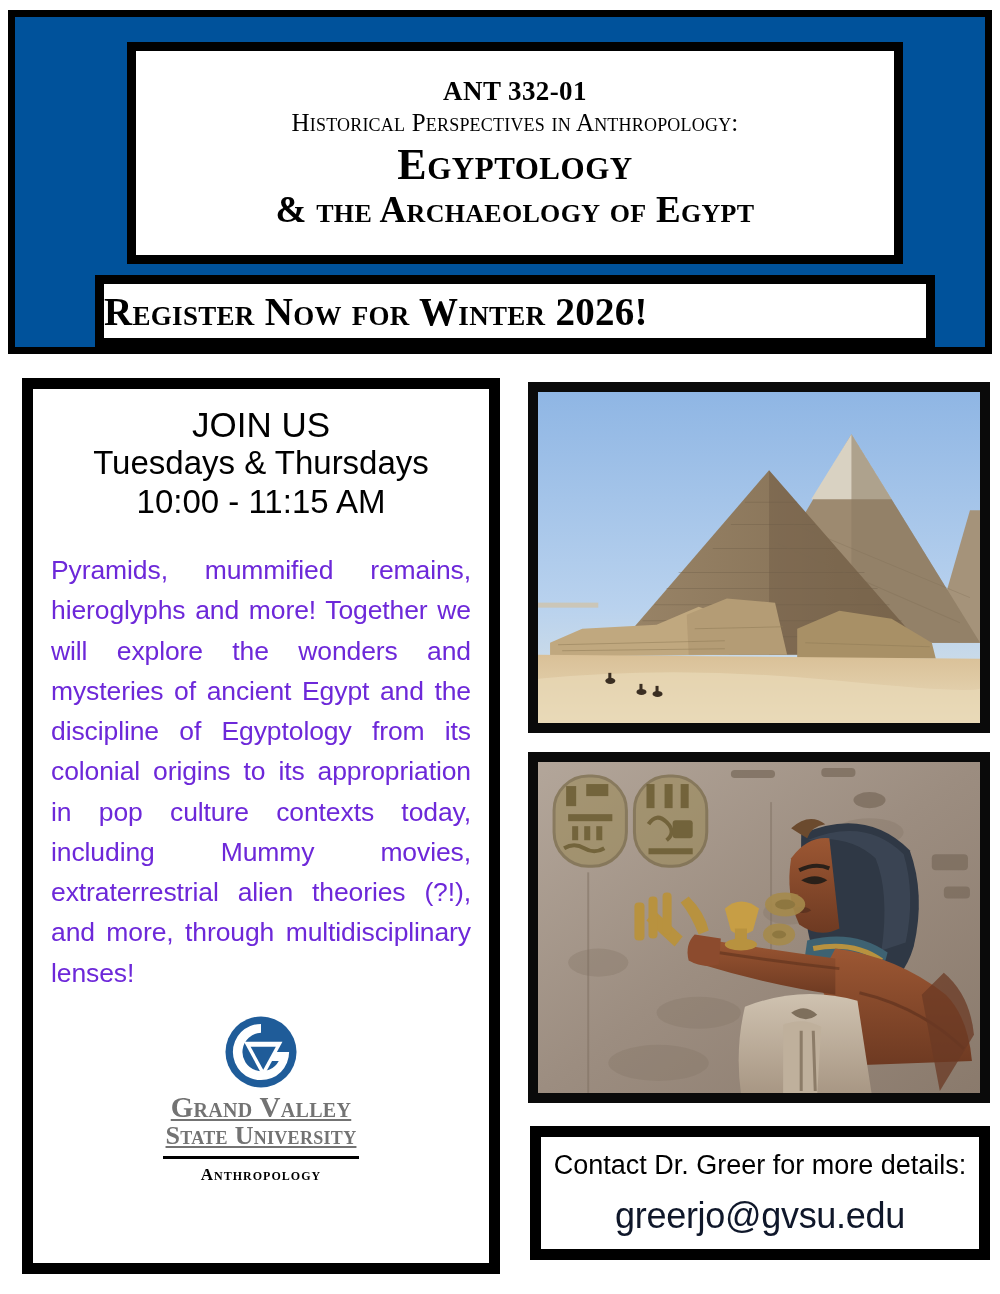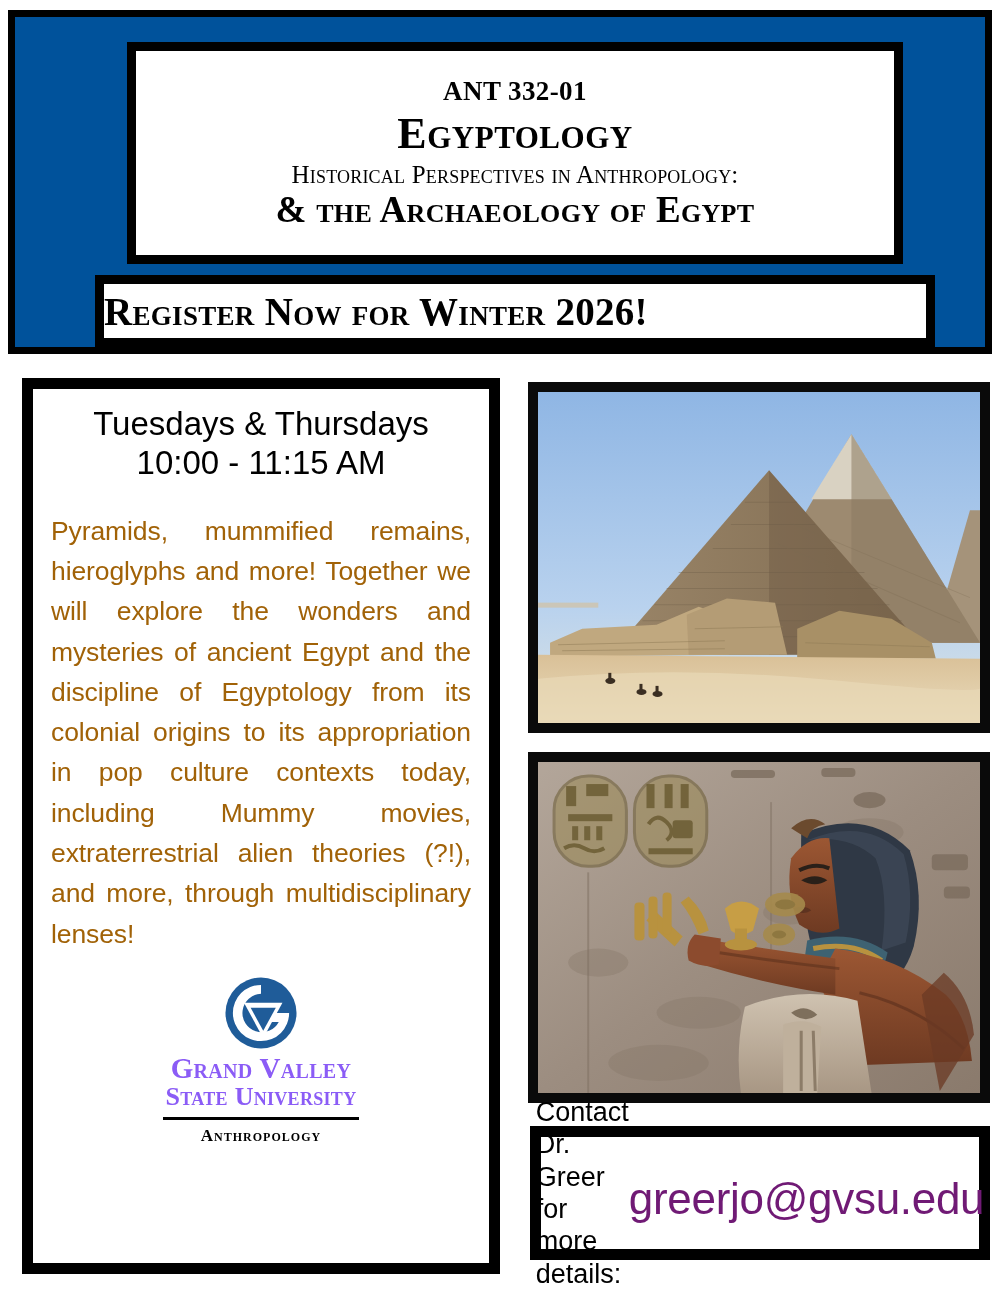--- a/index.html
+++ b/index.html
@@ -46,31 +46,31 @@
     background:#ffffff;border:11px solid #000000;box-sizing:border-box;
     padding:16px 18px 10px 18px;
   }
   .join-block{text-align:center;color:#000;}
   .join-us{font-size:35px;line-height:1.12;}
   .join-term{font-size:36px;font-weight:bold;line-height:1.18;}
   .join-days{font-size:33px;line-height:1.18;}
   .join-time{font-size:33px;line-height:1.18;}
 
   .body-copy{
-    margin-top:28px;font-size:26.5px;line-height:1.52;color:#a16207;
+    margin-top:28px;font-size:26.5px;line-height:1.52;color:#6d28d9;
     text-align:justify;text-justify:inter-word;letter-spacing:-.1px;
   }
 
   .logo-wrap{
     margin-top:22px;display:flex;flex-direction:column;align-items:center;
   }
   .logo-mark{width:74px;height:74px;display:block;}
   .logo-name{
     font-family:"Liberation Serif",serif;font-variant:small-caps;font-weight:bold;
-    color:#8b5cf6;text-align:center;line-height:1.0;
+    color:#737373;text-align:center;line-height:1.0;text-decoration:underline;
   }
   .logo-l1{font-size:29px;letter-spacing:.3px;margin-top:4px;}
   .logo-l2{font-size:26px;letter-spacing:.3px;margin-top:1px;}
   .logo-rule{width:196px;height:3px;background:#000;margin:7px 0 6px 0;}
   .logo-dept{
     font-family:"Liberation Serif",serif;font-variant:small-caps;font-weight:bold;
     font-size:17px;letter-spacing:1px;color:#000;text-align:center;
   }
 
   
@@ -78,47 +78,48 @@
     position:absolute;border:10px solid #0a0a0a;box-sizing:border-box;overflow:hidden;
   }
   #photo-pyramids{left:528px;top:382px;width:462px;height:351px;}
   #photo-relief{left:528px;top:752px;width:462px;height:351px;}
   .ph-svg{display:block;width:100%;height:100%;}
 
   
   .contact-box{
     position:absolute;left:530px;top:1126px;width:460px;height:134px;
     background:#ffffff;border:11px solid #000000;box-sizing:border-box;
-    display:flex;flex-direction:row;align-items:center;justify-content:center;
+    display:flex;flex-direction:column;align-items:center;justify-content:center;
   }
   .contact-line{font-size:27px;color:#000;line-height:1.2;}
-  .contact-email{font-size:44px;color:#701a75;line-height:1.2;margin-top:12px;letter-spacing:-.3px;}
+  .contact-email{font-size:36px;color:#0f172a;line-height:1.2;margin-top:12px;letter-spacing:-.3px;}
 </style>
 </head>
 <body>
 
 <div id="poster">
 
   <div class="header-band">
 
     <div class="title-box">
       <div class="ttl ttl-course">ANT 332-01</div>
+      <div class="ttl ttl-sub">Historical Perspectives in Anthropology:</div>
       <div class="ttl ttl-main">Egyptology</div>
-      <div class="ttl ttl-sub">Historical Perspectives in Anthropology:</div>
       <div class="ttl ttl-main2">&amp; the Archaeology of Egypt</div>
     </div>
 
     <div class="register-box">
       <div class="register-txt">Register Now for Winter 2026!</div>
     </div>
   </div>
 
   <div class="left-panel">
 
     <div class="join-block">
+      <div class="join-us">JOIN US</div>
       <div class="join-days">Tuesdays &amp; Thursdays</div>
       <div class="join-time">10:00 - 11:15 AM</div>
     </div>
 
     <div class="body-copy">Pyramids, mummified remains, hieroglyphs and more! Together we will explore the wonders and mysteries of ancient Egypt and the discipline of Egyptology from its colonial origins to its appropriation in pop culture contexts today, including Mummy movies, extraterrestrial alien theories (?!), and more, through multidisciplinary lenses!</div>
 
     <div class="logo-wrap">
       <svg class="logo-mark" viewBox="0 0 100 100">
         <circle cx="50" cy="50" r="48" fill="#1F5C99"></circle>
         <path d="M50 12 A38 38 0 1 0 88 50 L56 50 L56 62 L74 62 A26 26 0 1 1 50 24 Z" fill="#ffffff"></path>

